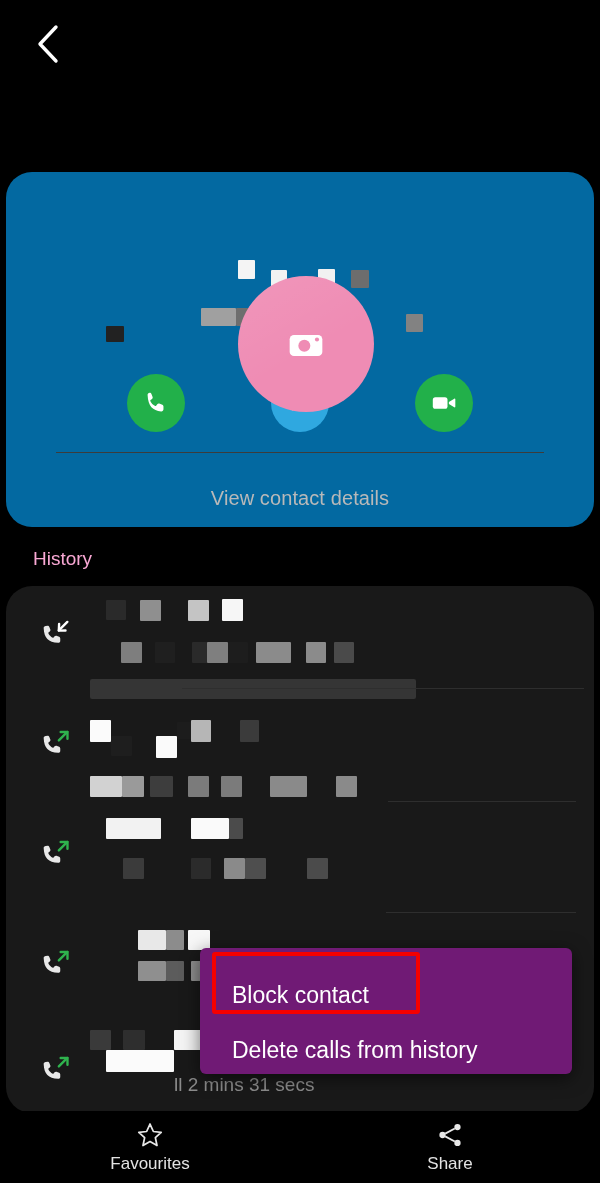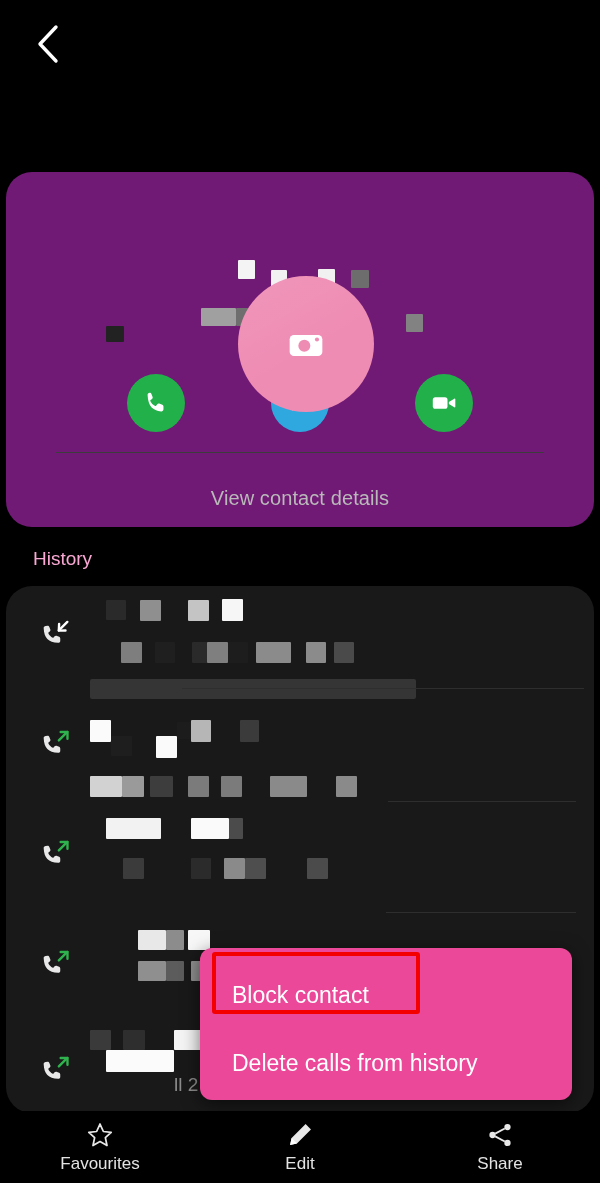--- a/index.html
+++ b/index.html
@@ -25,21 +25,21 @@
     position: absolute; left: 22px; top: 18px;
     width: 52px; height: 52px;
     display: flex; align-items: center; justify-content: center;
     cursor: pointer;
   }
 
   
   #contact-card {
     position: absolute; left: 6px; top: 172px;
     width: 588px; height: 355px;
-    background: #701a75;
+    background: #0369a1;
     border-radius: 26px;
   }
   #avatar {
     position: absolute; left: 232px; top: 104px;
     width: 136px; height: 136px;
     border-radius: 50%;
     background: #ef8cb4;
     display: flex; align-items: center; justify-content: center;
     z-index: 5;
     cursor: pointer;
@@ -120,36 +120,36 @@
   }
   .duration-text {
     position: absolute;
     color: #8c8c8c;
     font-size: 19px;
   }
 
   
   #popup-menu {
     position: absolute; left: 200px; top: 948px;
-    width: 372px; height: 152px;
-    background: #ec4899;
-    border-radius: 12px;
+    width: 372px; height: 126px;
+    background: #701a75;
+    border-radius: 6px;
     z-index: 40;
     box-shadow: 0 4px 18px rgba(0,0,0,0.55);
   }
   .popup-item {
     position: absolute; left: 0;
     width: 372px; height: 66px;
     display: flex; align-items: center;
     padding-left: 32px;
     color: #ffffff; font-size: 23px;
     cursor: pointer;
   }
   #popup-item-block { top: 14px; }
-  #popup-item-delete { top: 82px; }
+  #popup-item-delete { top: 69px; }
   #block-highlight {
     position: absolute;
     left: 212px; top: 952px;
     width: 208px; height: 62px;
     border: 4px solid #f50000;
     border-radius: 3px;
     z-index: 45;
     pointer-events: none;
   }
 
@@ -338,27 +338,20 @@
 
   <div id="bottom-nav">
 
     <div class="nav-item">
       <svg class="nav-icon" viewBox="0 0 24 24">
         <polygon points="12,2.6 14.9,9 21.6,9.8 16.6,14.3 18,21 12,17.6 6,21 7.4,14.3 2.4,9.8 9.1,9" fill="none" stroke="#e8e8e8" stroke-width="1.5" stroke-linejoin="round"></polygon>
       </svg>
       <span class="nav-label">Favourites</span>
     </div>
 
-    <div class="nav-item">
-      <svg class="nav-icon" viewBox="0 0 24 24">
-        <path d="M16.8 2.6l4.6 4.6-12 12-5.9 1.3 1.3-5.9z" fill="#e8e8e8"></path>
-        <path d="M3.5 20.5l1.3-5.9 4.6 4.6z" fill="#ffffff"></path>
-      </svg>
-      <span class="nav-label">Edit</span>
-    </div>
 
     <div class="nav-item">
       <svg class="nav-icon" viewBox="0 0 24 24">
         <circle cx="18.4" cy="5.2" r="2.7" fill="#e8e8e8"></circle>
         <circle cx="5.6" cy="12" r="2.7" fill="#e8e8e8"></circle>
         <circle cx="18.4" cy="18.8" r="2.7" fill="#e8e8e8"></circle>
         <line x1="7.9" y1="10.8" x2="16.1" y2="6.4" stroke="#e8e8e8" stroke-width="1.6"></line>
         <line x1="7.9" y1="13.2" x2="16.1" y2="17.6" stroke="#e8e8e8" stroke-width="1.6"></line>
       </svg>
       <span class="nav-label">Share</span>

